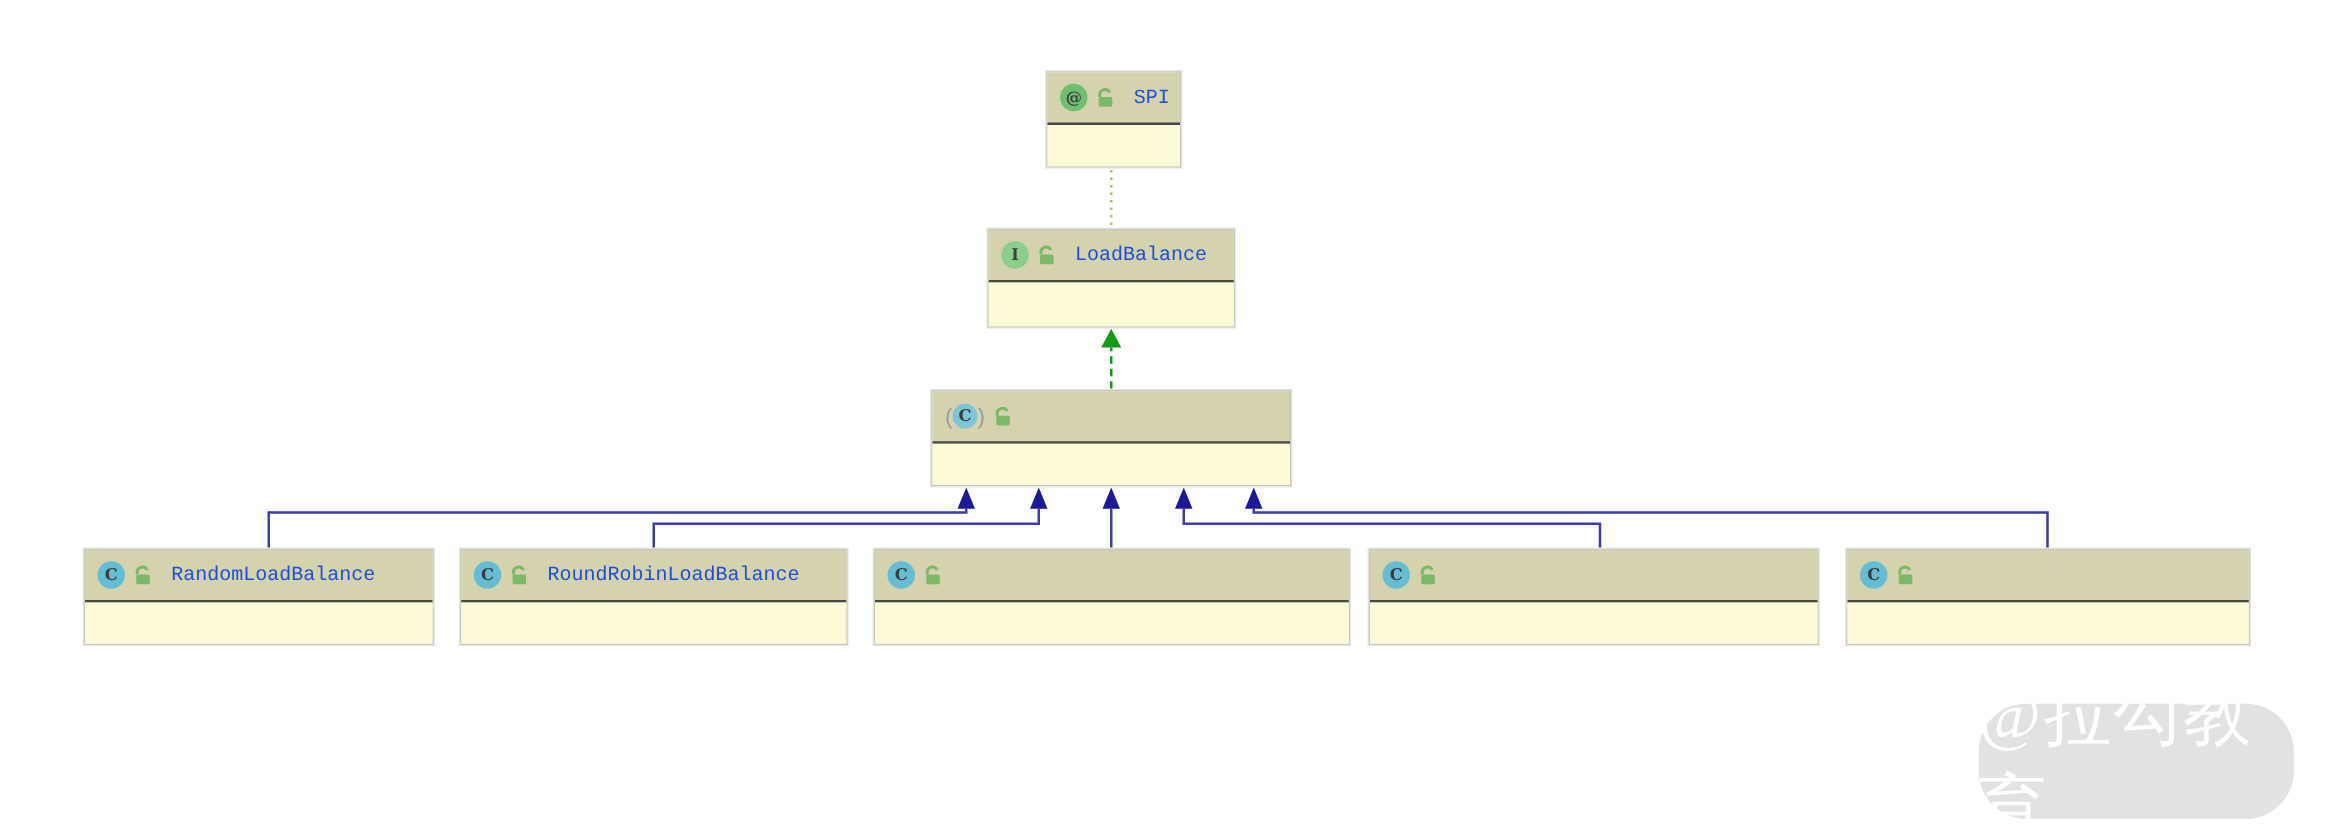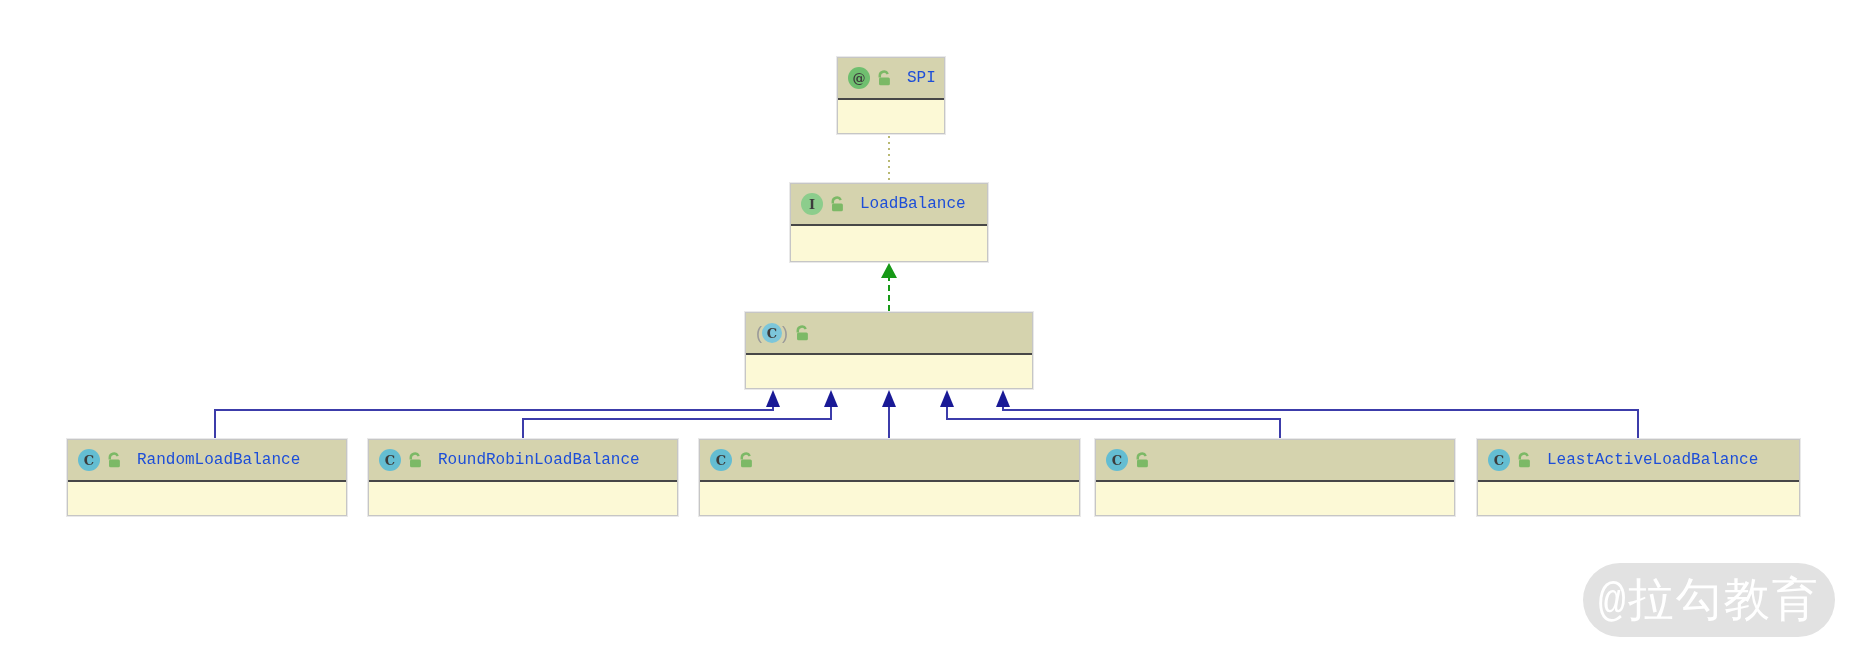--- a/index.html
+++ b/index.html
@@ -46,26 +46,26 @@
   .badge-annotation{background:#6fbf6f;}
   .badge-interface{background:#8ccd8c;}
   .badge-class{background:#64bdd2;}
   .abstract-wrap{display:flex;align-items:center;}
   .abstract-wrap .badge{width:20px;height:20px;flex-basis:20px;background:#7cc6da;}
   .paren{color:#9a9a9a;font-size:18px;font-family:"Liberation Sans",sans-serif;}
   .lock{margin-left:6px;display:flex;align-items:center;}
 
   .watermark{
     position:absolute;
-    left:1583px;top:563px;width:252px;height:74px;
+    left:1583px;top:563px;width:252px;height:92px;
     background:#e2e2e2;
     border-radius:38px;
     display:flex;align-items:center;justify-content:center;
-    font-family:Liberation Mono, monospace;
-    font-size:46px;color:#ffffff;
+    font-family:Liberation Serif, serif;
+    font-size:54px;color:#ffffff;
     letter-spacing:2px;
   }
 </style>
 </head>
 <body>
 
 <div id="canvas">
 
   <svg id="edges" viewBox="0 0 1870 661" xmlns="http://www.w3.org/2000/svg">
 
@@ -187,21 +187,20 @@
 
   <div class="node" style="left:1477px;top:439px;width:323px;height:77px">
     <div class="node-header">
       <span class="badge badge-class">C</span>
       <span class="lock">
         <svg width="17" height="17" viewBox="0 0 18 18">
             <path d="M4 8 V6.5 A4.5 4.5 0 0 1 12.5 4.2" fill="none" stroke="#7cb966" stroke-width="2.6"></path>
             <rect x="3.2" y="8" width="11.5" height="8.2" rx="1.6" fill="#7cb966"></rect>
           </svg>
       </span>
-      <span class="node-label">LeastActiveLoadBalance</span>
     </div>
     <div class="node-body"></div>
   </div>
 
   <div class="watermark">
     <span>@拉勾教育</span>
   </div>
 
 </div>
 

